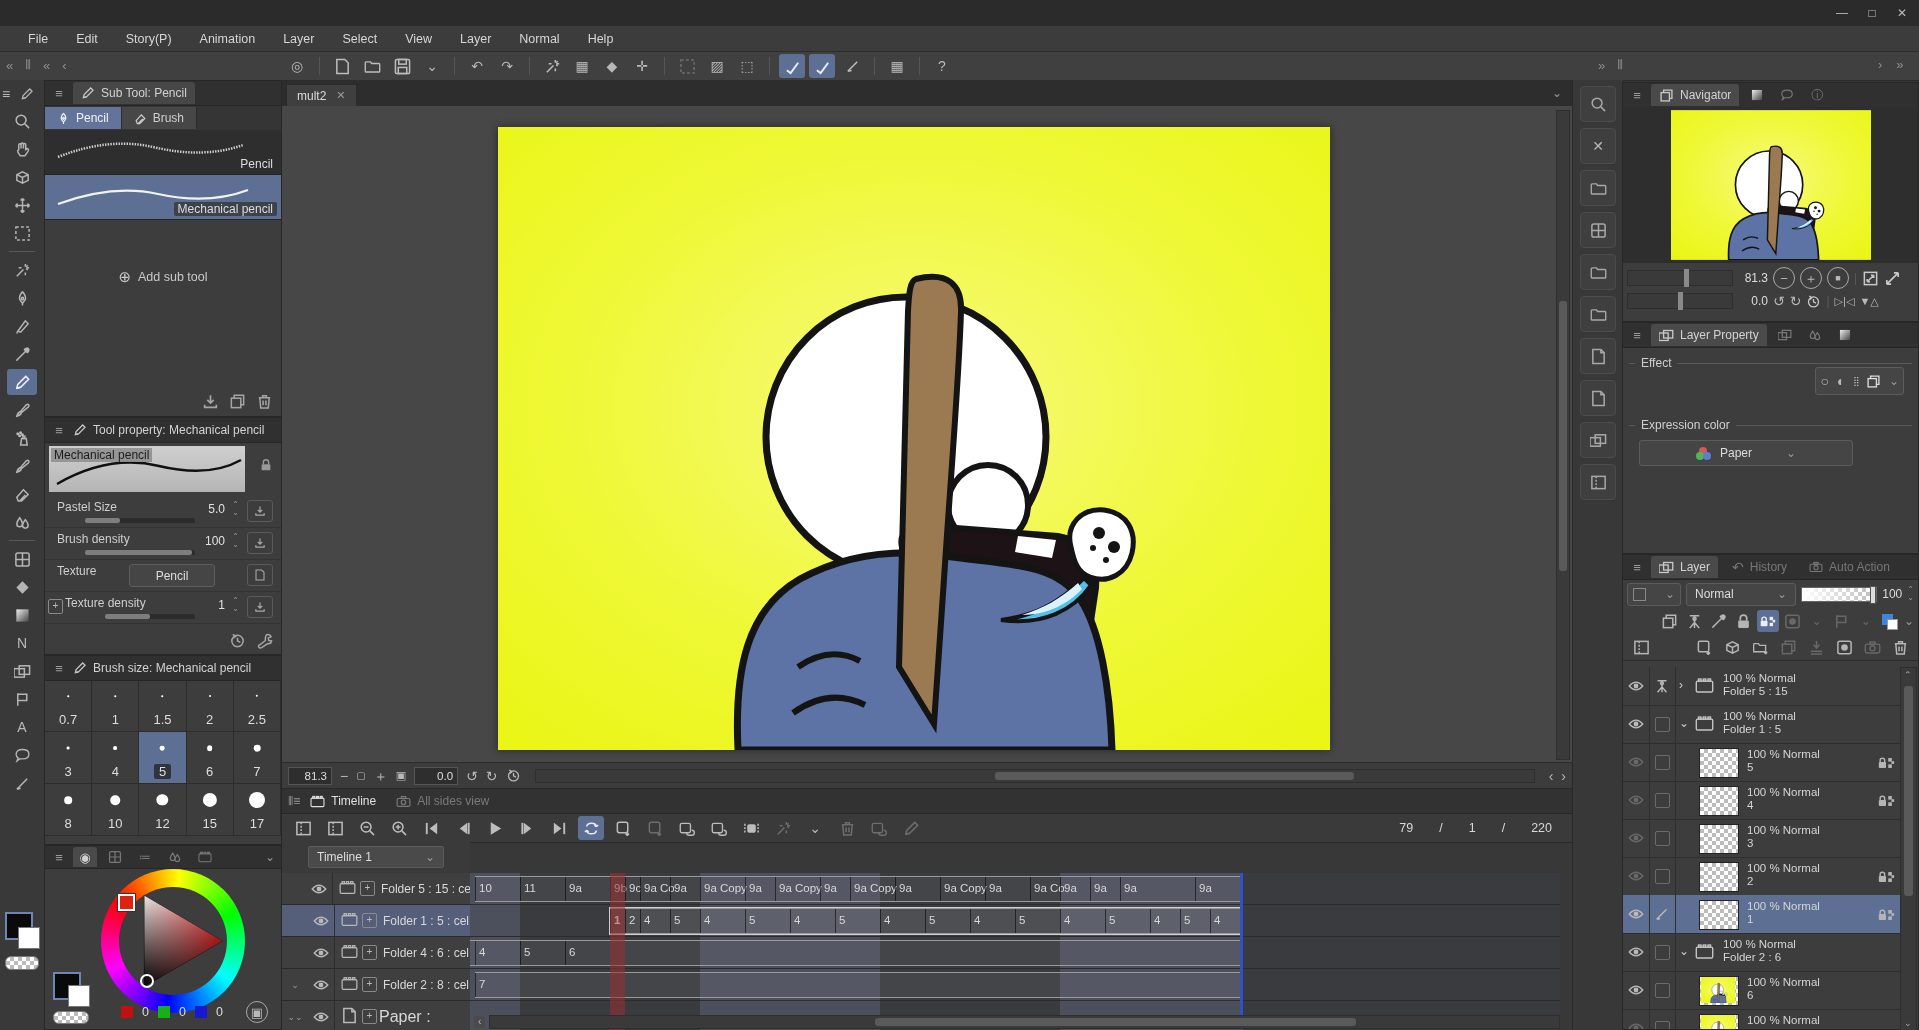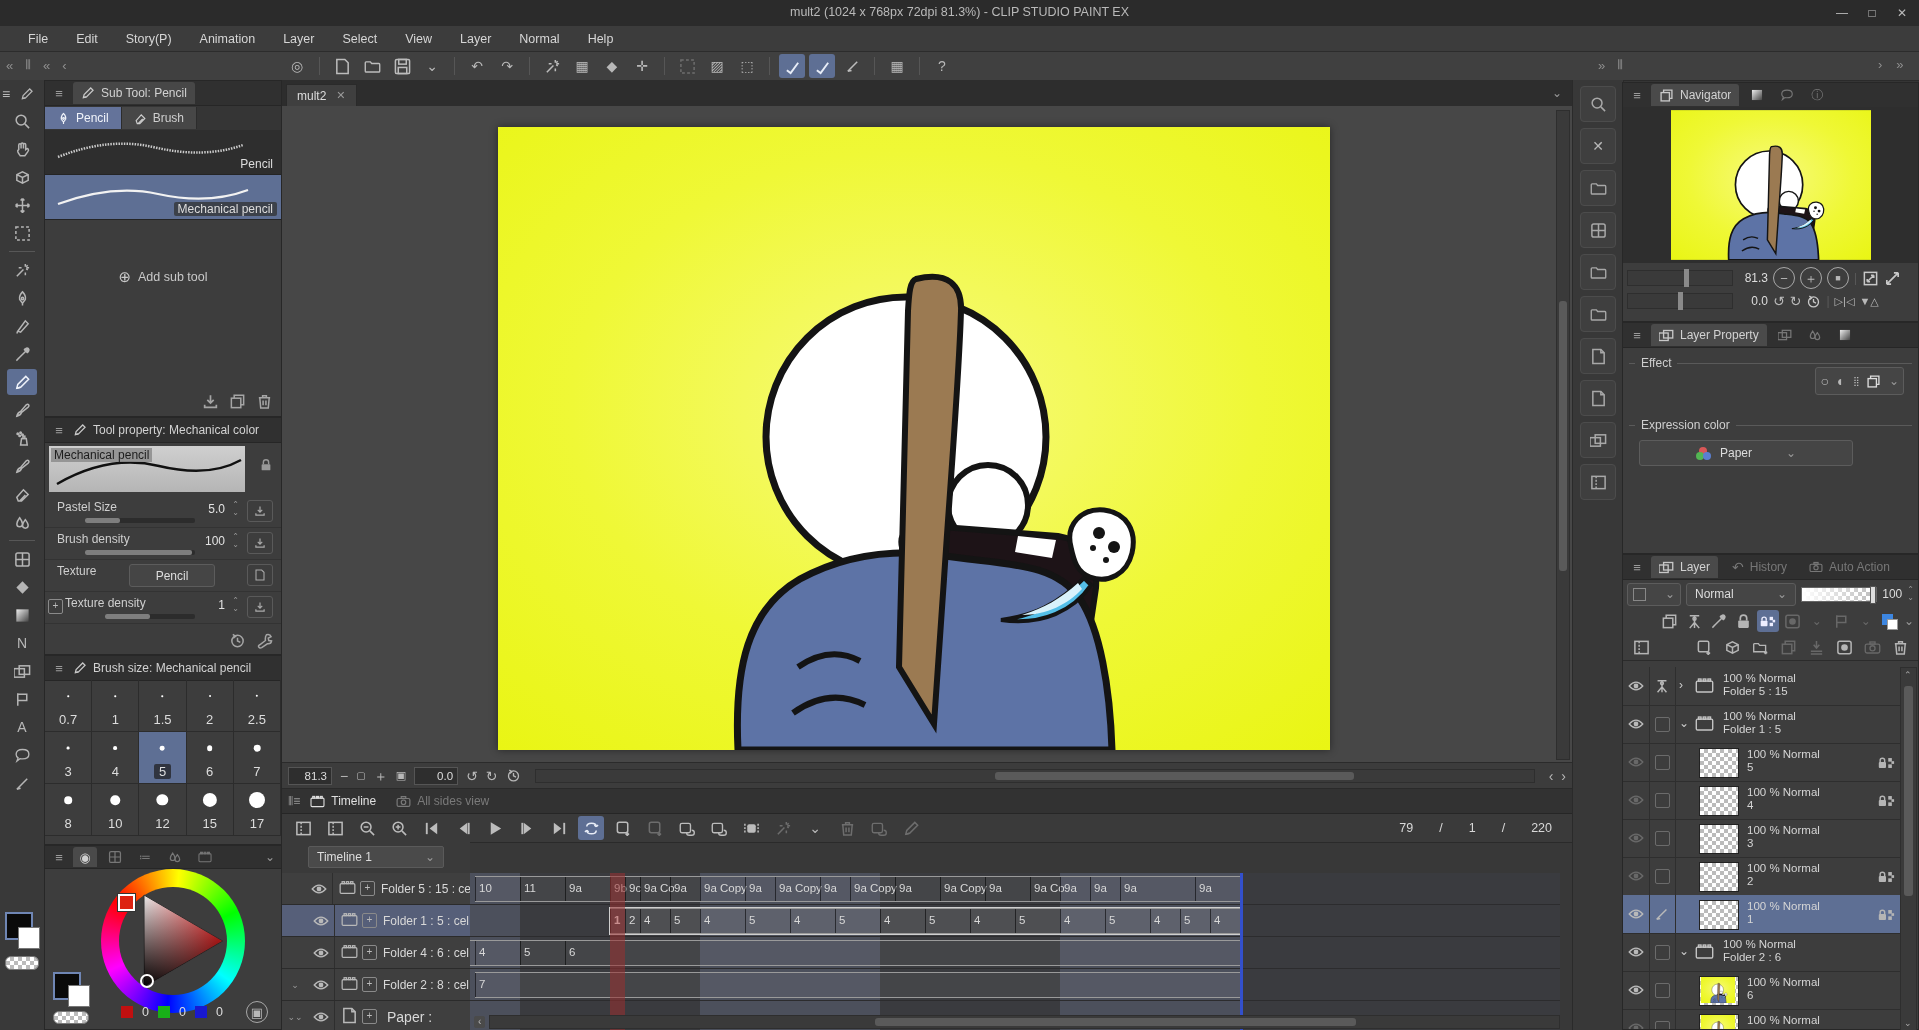--- a/index.html
+++ b/index.html
@@ -362,21 +362,20 @@
       </symbol>
     <symbol id="i-actual" viewBox="0 0 18 18">
         <path d="M3,15 L15,3 M15,3 L10.5,3 M15,3 L15,7.5 M3,15 L7.5,15 M3,15 L3,10.5" stroke-width="1.8"></path>
       </symbol>
   </defs>
 </svg>
 
 <div id="app">
 
   <div id="titlebar" class="abs">
-    <div class="t">mult2 (1024 x 768px 72dpi 81.3%)  - CLIP STUDIO PAINT EX</div>
     <div class="winbtn" style="right:62px">—</div>
     <div class="winbtn" style="right:32px">□</div>
     <div class="winbtn" style="right:2px">✕</div>
   </div>
 
   <div id="menubar" class="abs">
       <span class="mi">File</span>
       <span class="mi">Edit</span>
       <span class="mi">Story(P)</span>
       <span class="mi">Animation</span>
@@ -675,21 +674,21 @@
         </svg>
     </div>
   </div>
 
   <div class="panel abs" style="left:44px;top:417px;width:238px;height:238px">
     <div class="phead">
       <span class="menu8">≡</span>
       <svg class="ic" style="width:14px;height:14px">
           <use href="#i-pencil"></use>
         </svg>
-      <span class="ptitle">Tool property: Mechanical color</span>
+      <span class="ptitle">Tool property: Mechanical pencil</span>
     </div>
     <div class="abs" style="left:4px;top:28px;width:196px;height:46px;background:linear-gradient(#cfcfcf,#b5b5b5)">
       <svg width="196" height="46">
           <path d="M8,38 Q60,8 110,20 Q160,32 192,14" stroke="#111" stroke-width="2.5" fill="none"></path>
         </svg>
       <span style="position:absolute;left:2px;top:2px;background:rgba(140,140,140,.85);color:#1d1d1d;font-size:12px;padding:0 3px">Mechanical pencil</span>
     </div>
     <svg class="ic abs" style="right:8px;top:40px;width:14px;height:14px;color:#999">
         <use href="#i-lock"></use>
       </svg>
@@ -1150,21 +1149,21 @@
     <span style="width:26px;text-align:center;color:#9a9a9a;font-size:9px">⌄⌄</span>
     <span class="eyecell" style="position:static;width:26px;height:31px;border-right:1px solid #2e2e2e">
             <svg class="ic" style="width:16px;height:16px">
               <use href="#i-eye"></use>
             </svg>
           </span>
     <span style="margin:0 4px 0 6px;color:#b9b9b9"><svg class="ic" style="width:17px;height:17px">
               <use href="#i-paper"></use>
             </svg></span>
     <span class="plus">+</span>
-    <span style="margin-left:10px;font-size:14px;color:#d8d8d8;white-space:nowrap;overflow:hidden">Paper :</span>
+    <span style="margin-left:2px;font-size:16px;color:#d8d8d8;white-space:nowrap;overflow:hidden">Paper :</span>
   </div>
       </div>
     <div id="tl-content" class="abs" style="left:188px;top:84px;width:1090px;height:158px;background:#3a3b3f;overflow:hidden">
         <div style="position:absolute;top:0;bottom:0;left:0px;width:50px;background:rgba(125,135,170,.28)"></div>
         <div style="position:absolute;top:0;bottom:0;left:230px;width:180px;background:rgba(125,135,170,.28)"></div>
         <div style="position:absolute;top:0;bottom:0;left:590px;width:180px;background:rgba(125,135,170,.28)"></div>
         <div class="track-row" style="top:0px;height:31px">
           <div style="position:absolute;left:5px;width:765px;top:3px;height:24px;border-top:1px solid #9a9a9a;border-bottom:1px solid #9a9a9a;background:rgba(255,255,255,.05);">
             <div class="cel" style="left:0px;width:45px;line-height:22px;">10</div>
             <div class="cel" style="left:45px;width:45px;line-height:22px;">11</div>

